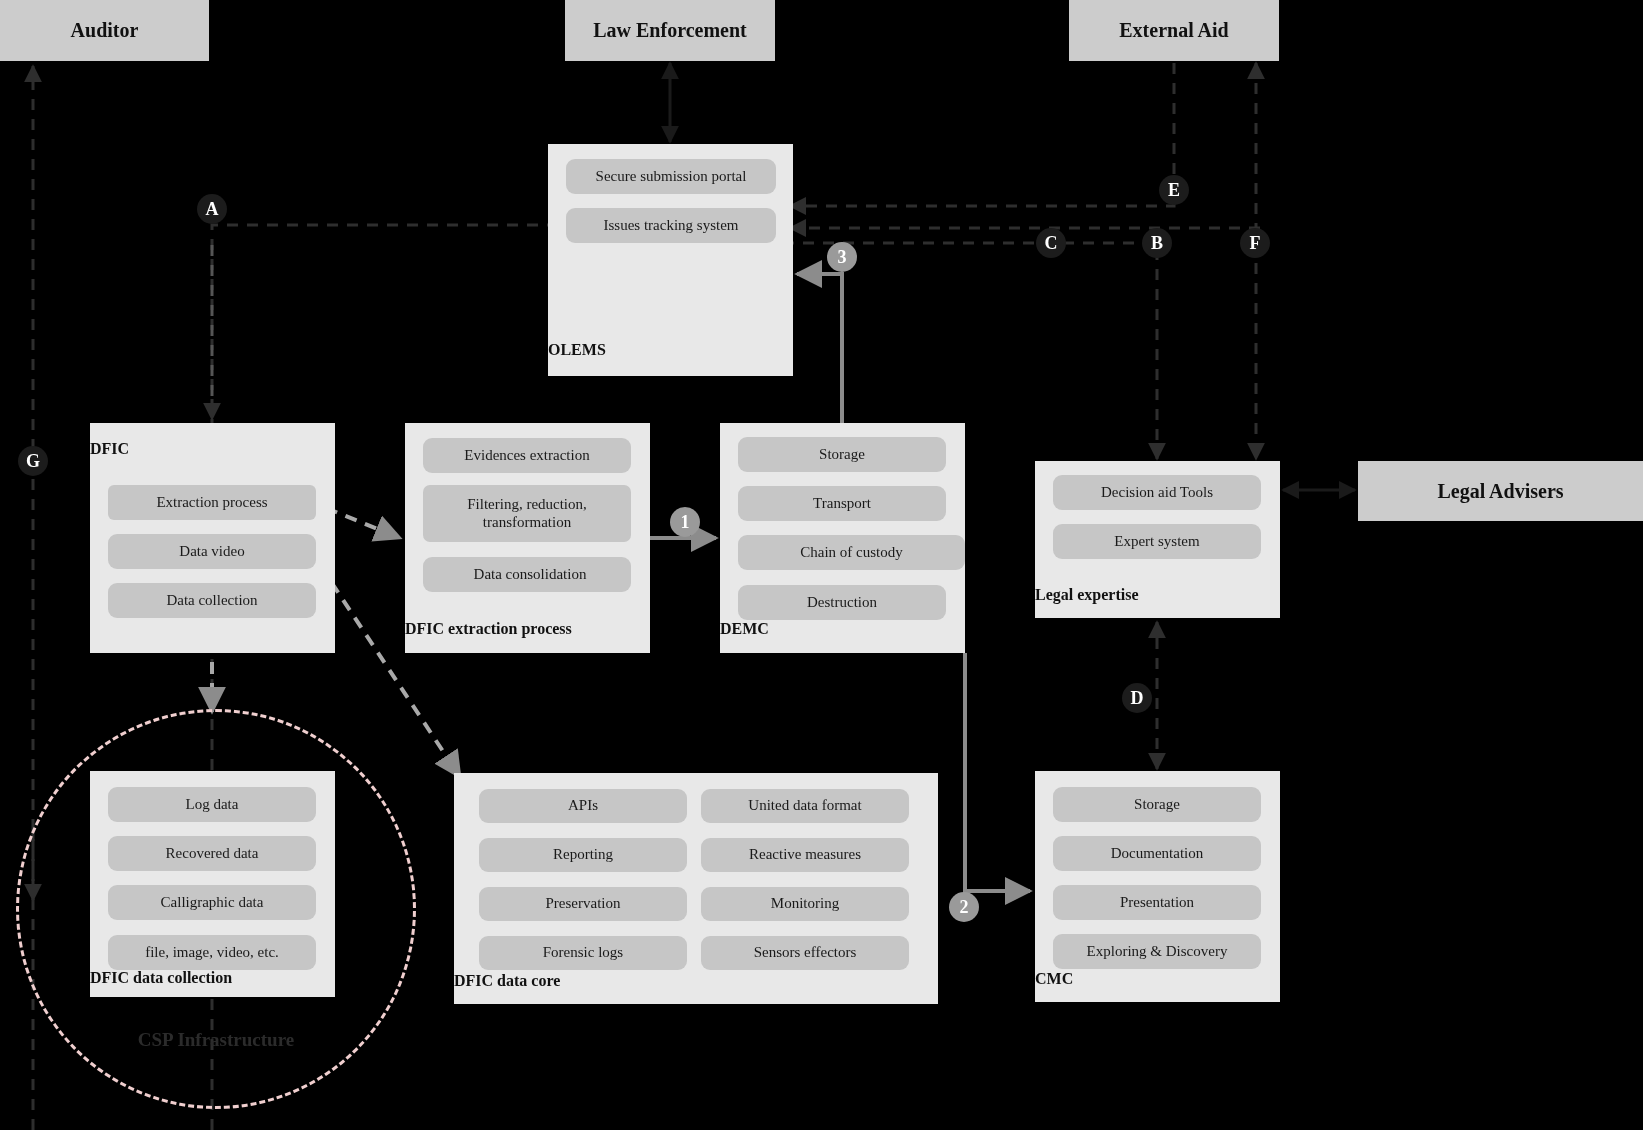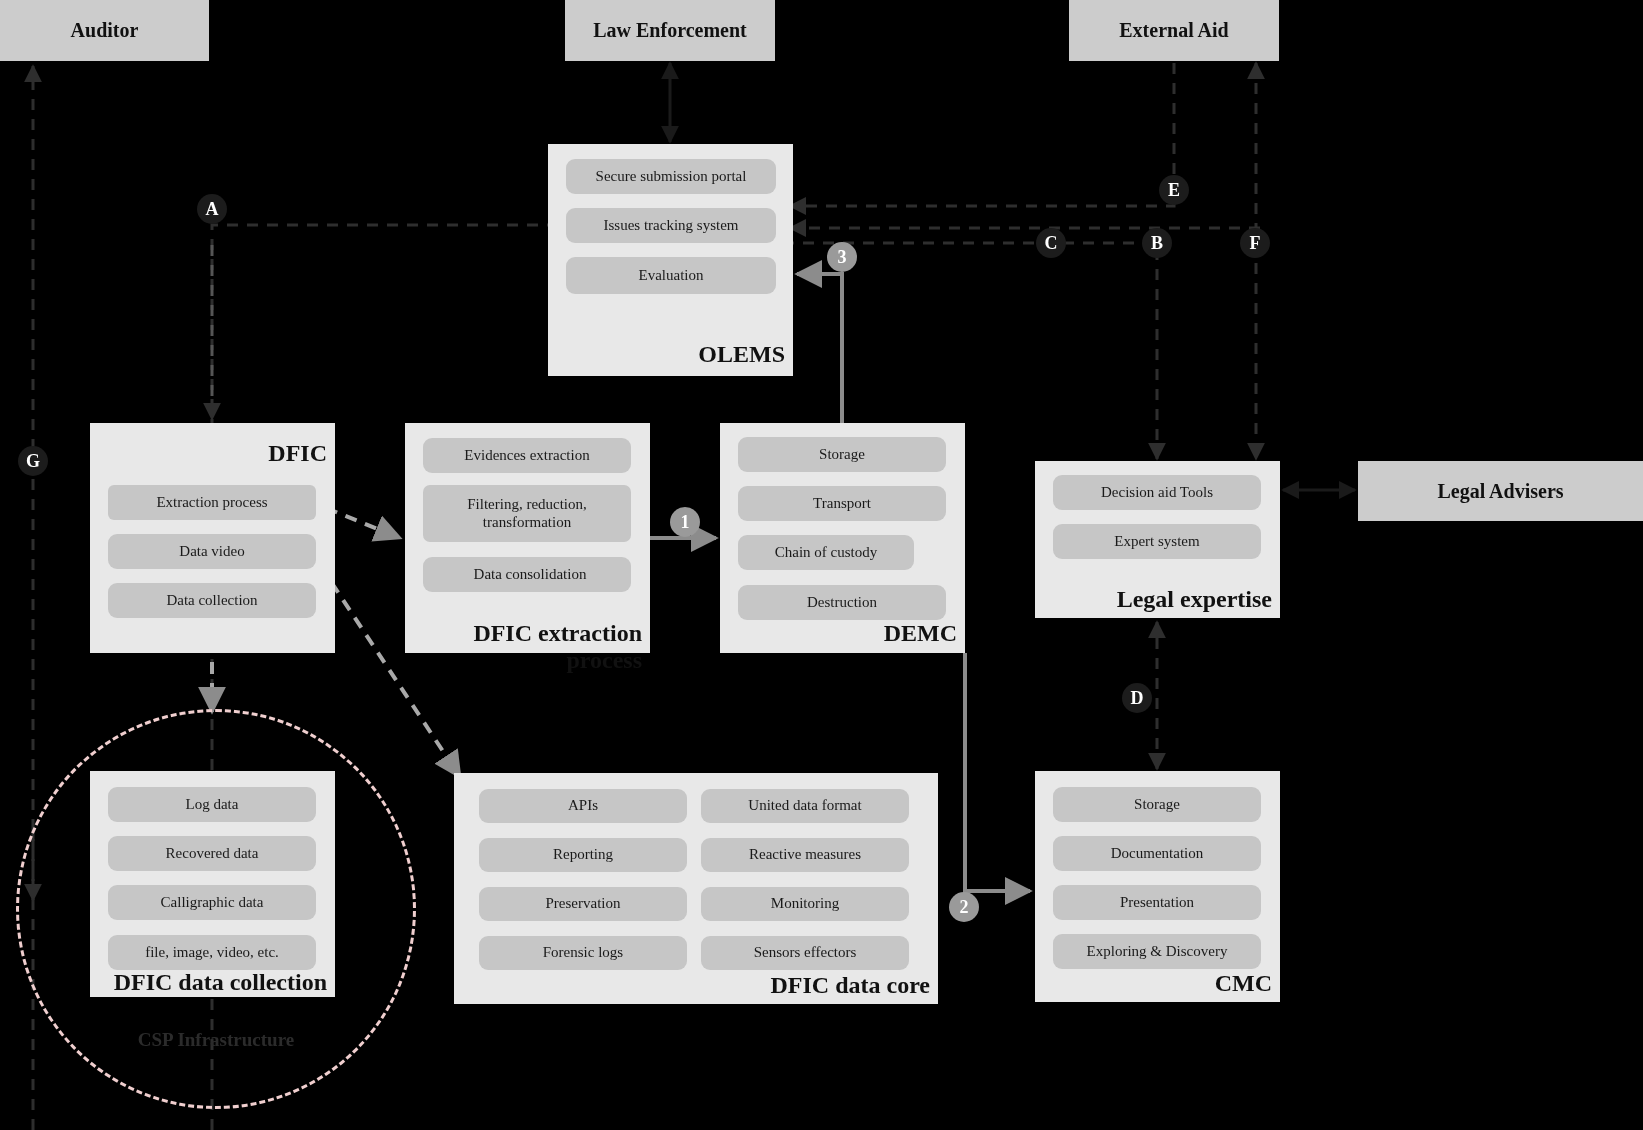--- a/index.html
+++ b/index.html
@@ -6,22 +6,22 @@
   #stage{position:relative;width:1643px;height:1130px;background:#000;
          font-family:"Liberation Serif","DejaVu Serif",serif;overflow:hidden;}
   svg.edges{position:absolute;left:0;top:0;width:1643px;height:1130px;pointer-events:none;}
 
   
   .actor{position:absolute;background:#cccccc;color:#111;display:flex;
          align-items:center;justify-content:center;font-weight:bold;font-size:20px;}
 
   
   .group{position:absolute;background:#e8e8e8;box-sizing:border-box;}
-  .group .gtitle{position:absolute;left:0;right:8px;text-align:right;
-                 font-weight:bold;font-size:24px;color:#111;}
+  .group .gtitle{position:absolute;left:0;right:8px;text-align:left;
+                 font-weight:bold;font-size:16px;color:#111;}
   
   .pill{position:absolute;background:#c6c6c6;border-radius:9px;color:#1a1a1a;
         display:flex;align-items:center;justify-content:center;text-align:center;
         font-size:15px;line-height:1.15;box-sizing:border-box;padding:2px 6px;}
 
   
   .marker{position:absolute;width:30px;height:30px;border-radius:50%;
           display:flex;align-items:center;justify-content:center;
           font-size:18px;font-weight:bold;}
   .marker.letter{background:#1c1c1c;color:#fff;}
@@ -134,23 +134,20 @@
         <span>Legal Advisers</span>
       </div>
       <div class="group" style="left: 548px; top: 144px; width: 245px; height: 232px;">
         <div class="gtitle" style="top: 197px;">OLEMS</div>
         <div class="pill" style="left: 18px; top: 15px; width: 210px; height: 35px;">
           <span>Secure submission portal</span>
         </div>
         <div class="pill" style="left: 18px; top: 64px; width: 210px; height: 35px;">
           <span>Issues tracking system</span>
         </div>
-        <div class="pill" style="left: 18px; top: 113px; width: 210px; height: 37px;">
-          <span>Evaluation</span>
-        </div>
       </div>
       <div class="group" style="left: 90px; top: 423px; width: 245px; height: 230px;">
         <div class="gtitle" style="top: 17px;">DFIC</div>
         <div class="pill" style="left: 18px; top: 62px; width: 208px; height: 35px; border-radius: 6px;">
           <span>Extraction process</span>
         </div>
         <div class="pill" style="left: 18px; top: 111px; width: 208px; height: 35px;">
           <span>Data video</span>
         </div>
         <div class="pill" style="left: 18px; top: 160px; width: 208px; height: 35px;">
@@ -170,21 +167,21 @@
         </div>
       </div>
       <div class="group" style="left: 720px; top: 423px; width: 245px; height: 230px;">
         <div class="gtitle" style="top: 197px;">DEMC</div>
         <div class="pill" style="left: 18px; top: 14px; width: 208px; height: 35px;">
           <span>Storage</span>
         </div>
         <div class="pill" style="left: 18px; top: 63px; width: 208px; height: 35px;">
           <span>Transport</span>
         </div>
-        <div class="pill" style="left: 18px; top: 112px; width: 176px; height: 35px;">
+        <div class="pill" style="left: 18px; top: 112px; width: 227px; height: 35px;">
           <span>Chain of custody</span>
         </div>
         <div class="pill" style="left: 18px; top: 162px; width: 208px; height: 35px;">
           <span>Destruction</span>
         </div>
       </div>
       <div class="group" style="left: 1035px; top: 461px; width: 245px; height: 157px;">
         <div class="gtitle" style="top: 125px;">Legal expertise</div>
         <div class="pill" style="left: 18px; top: 14px; width: 208px; height: 35px;">
           <span>Decision aid Tools</span>
@@ -202,21 +199,21 @@
           <span>Recovered data</span>
         </div>
         <div class="pill" style="left: 18px; top: 114px; width: 208px; height: 35px;">
           <span>Calligraphic data</span>
         </div>
         <div class="pill" style="left: 18px; top: 164px; width: 208px; height: 35px;">
           <span>file, image, video, etc.</span>
         </div>
       </div>
       <div class="group" style="left: 454px; top: 773px; width: 484px; height: 231px;">
-        <div class="gtitle" style="top: 199px; padding-left: 32px;">DFIC data core</div>
+        <div class="gtitle" style="top: 199px;">DFIC data core</div>
         <div class="pill" style="left: 25px; top: 16px; width: 208px; height: 34px;">
           <span>APIs</span>
         </div>
         <div class="pill" style="left: 247px; top: 16px; width: 208px; height: 34px;">
           <span>United data format</span>
         </div>
         <div class="pill" style="left: 25px; top: 65px; width: 208px; height: 34px;">
           <span>Reporting</span>
         </div>
         <div class="pill" style="left: 247px; top: 65px; width: 208px; height: 34px;">

